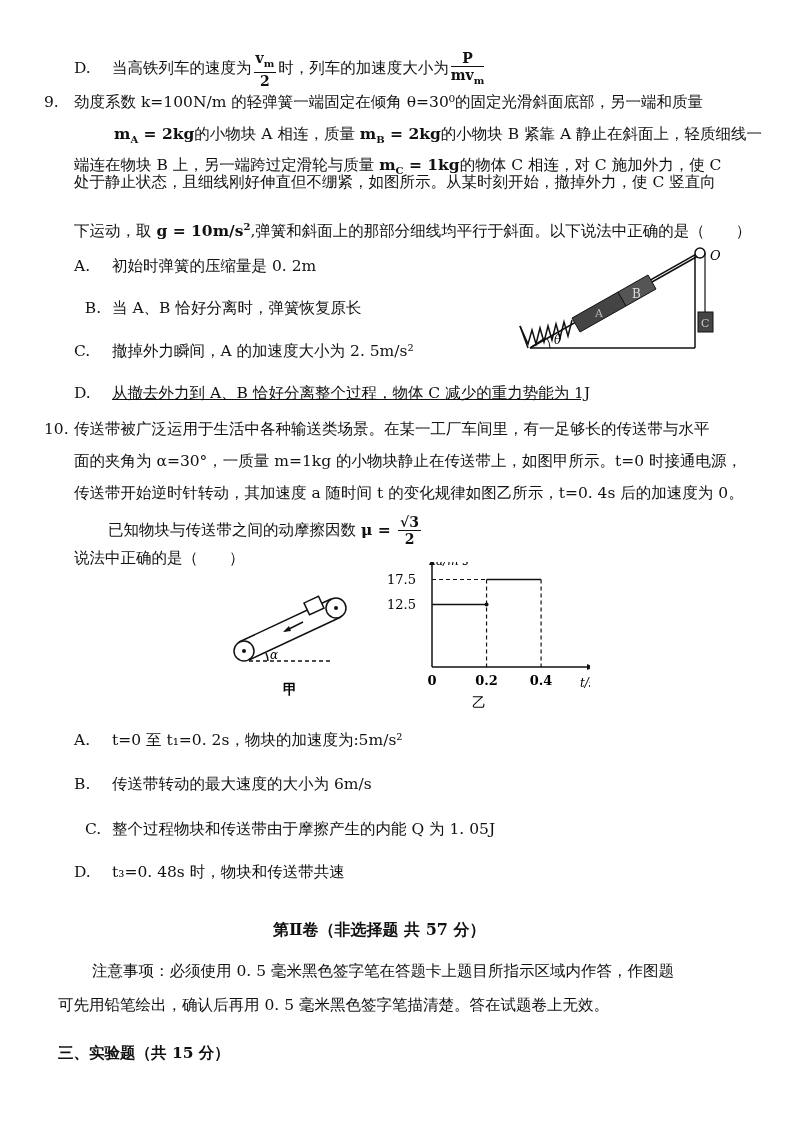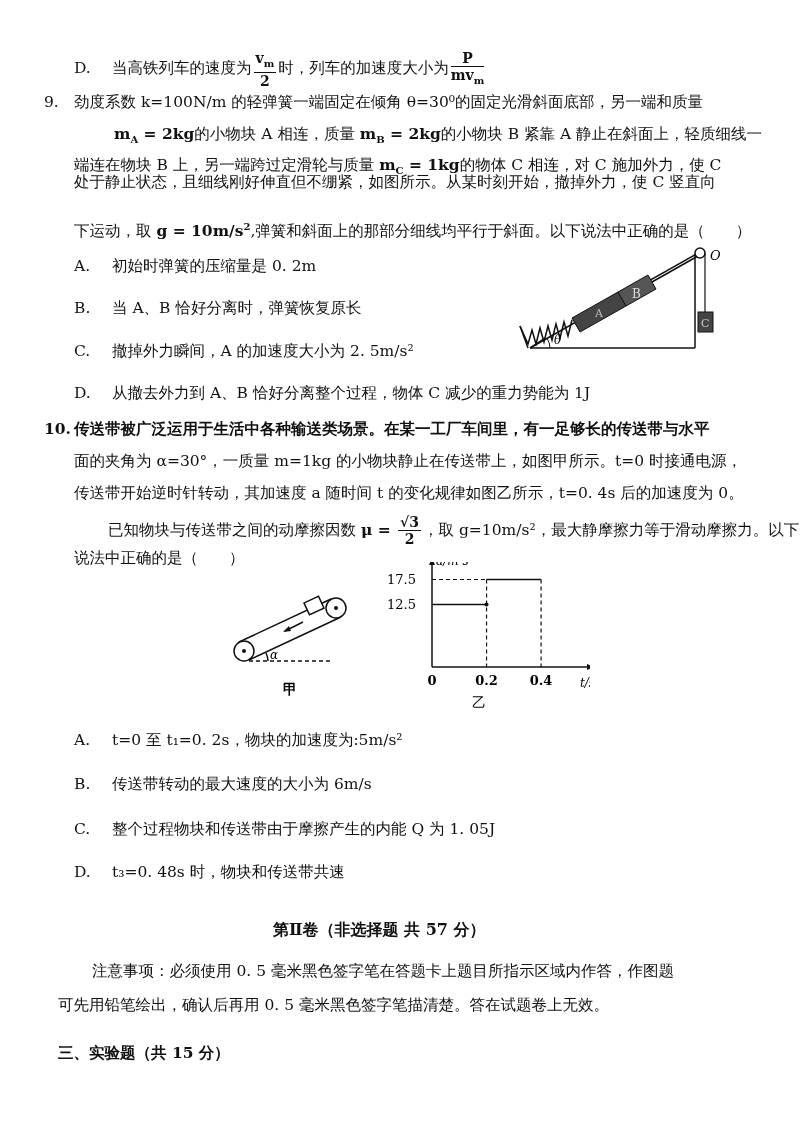--- a/index.html
+++ b/index.html
@@ -31,23 +31,23 @@
 </div>
 <div class="ln" style="left:74px; top:155px;text-align:center;">
   <span>端连在物块 B 上，另一端跨过定滑轮与质量 </span><span class="b"><span>m</span><sub>C</sub><span> = 1kg</span></span><span>的物体 C 相连，对 C 施加外力，使 C</span>
 </div>
 <div class="ln" style="left:74px; top:172px;">处于静止状态，且细线刚好伸直但不绷紧，如图所示。从某时刻开始，撤掉外力，使 C 竖直向</div>
 <div class="ln" style="left:74px; top:217px;">
   <span>下运动，取 </span><span class="b"><span>g = 10m/s</span><sup>2</sup></span><span>,弹簧和斜面上的那部分细线均平行于斜面。以下说法中正确的是（　　）</span>
 </div>
 
 <div class="ln" style="left:74px; top:256px;"><span class="opt-letter">A.</span><span>初始时弹簧的压缩量是 0. 2m</span></div>
-<div class="ln" style="left:74px; top:298px;"><span class="opt-letter">B.</span><span>当 A、B 恰好分离时，弹簧恢复原长</span></div>
+<div class="ln" style="left:74px; top:298px;text-align:center;"><span class="opt-letter">B.</span><span>当 A、B 恰好分离时，弹簧恢复原长</span></div>
 <div class="ln" style="left:74px; top:341px;"><span class="opt-letter">C.</span><span>撤掉外力瞬间，A 的加速度大小为 2. 5m/s²</span></div>
-<div class="ln" style="left:74px; top:383px;"><span class="opt-letter">D.</span><span>从撤去外力到 A、B 恰好分离整个过程，物体 C 减少的重力势能为 1J</span></div>
+<div class="ln" style="left:74px; top:383px;text-decoration:underline;"><span class="opt-letter">D.</span><span>从撤去外力到 A、B 恰好分离整个过程，物体 C 减少的重力势能为 1J</span></div>
 
 <svg style="position:absolute; left:500px; top:240px;" width="240" height="120">
   <g stroke="#111" fill="none" stroke-width="1.5">
     <line x1="30" y1="108" x2="195" y2="108"></line>
     <line x1="195" y1="108" x2="195" y2="14"></line>
     <line x1="30" y1="108" x2="200" y2="12"></line>
     <line x1="30" y1="108" x2="45" y2="98"></line>
     <polyline points="20,86 28,104 32,90 36,104 40,88 44,102 48,86 52,100 56,84 60,98 64,82 68,96 72,80"></polyline>
     <line x1="20" y1="86" x2="28" y2="108"></line>
   </g>
@@ -64,27 +64,27 @@
   <text x="210" y="20" font-size="13" font-style="italic">O</text>
   <line x1="205" y1="13" x2="205" y2="72" stroke="#111" stroke-width="1.2"></line>
   <g>
     <rect x="198" y="72" width="15" height="20" fill="#444" stroke="#111"></rect>
     <text x="201" y="87" font-size="11" fill="#ccc">C</text>
   </g>
   <path d="M 50 108 A 20 20 0 0 0 47 98" stroke="#111" fill="none"></path>
   <text x="54" y="104" font-size="12" font-style="italic">θ</text>
 </svg>
 
-<div class="ln" style="left:44px; top:419px;font-weight:bold;">
+<div class="ln" style="left:44px; top:419px;">
   <span class="num">10.</span><span>传送带被广泛运用于生活中各种输送类场景。在某一工厂车间里，有一足够长的传送带与水平</span>
 </div>
 <div class="ln" style="left:74px; top:451px;">面的夹角为 α=30°，一质量 m=1kg 的小物块静止在传送带上，如图甲所示。t=0 时接通电源，</div>
 <div class="ln" style="left:74px; top:483px;">传送带开始逆时针转动，其加速度 a 随时间 t 的变化规律如图乙所示，t=0. 4s 后的加速度为 0。</div>
 <div class="ln" style="left:74px; top:514px;margin-left:34px;">
-  <span>已知物块与传送带之间的动摩擦因数 </span><span class="b">μ = </span><span class="frac"><span class="n">√3</span><span class="d">2</span></span><span>，取 g=10m/s²，最大静摩擦力等于滑动摩擦力。以下</span>
+  <span>已知物块与传送带之间的动摩擦因数 </span><span class="b">μ = </span><span class="frac"><span class="n">√3</span><span class="d">2</span></span>
 </div>
 <div class="ln" style="left:74px; top:548px;">说法中正确的是（　　）</div>
 
 <svg style="position:absolute; left:225px; top:590px;" width="140" height="115">
   <g stroke="#111" fill="none" stroke-width="1.5">
     <circle cx="19" cy="61" r="10" fill="#fff"></circle>
     <circle cx="111" cy="18" r="10" fill="#fff"></circle>
     <line x1="14" y1="52" x2="106" y2="9"></line>
     <line x1="24" y1="70" x2="116" y2="27"></line>
     <rect x="0" y="0" width="16" height="13" transform="translate(79,13) rotate(-25)" fill="#fff"></rect>
@@ -119,19 +119,19 @@
       <circle cx="106.54545454545455" cy="42.5" r="2" fill="#111"></circle>
       <line x1="52" y1="17.5" x2="106.54545454545455" y2="17.5" stroke="#111" stroke-dasharray="4,3" stroke-width="1.2"></line>
       <line x1="106.54545454545455" y1="17.5" x2="106.54545454545455" y2="105" stroke="#111" stroke-dasharray="4,3" stroke-width="1.2"></line>
       <line x1="106.54545454545455" y1="17.5" x2="161.0909090909091" y2="17.5" stroke="#111" stroke-width="1.5"></line>
       <line x1="161.0909090909091" y1="17.5" x2="161.0909090909091" y2="105" stroke="#111" stroke-dasharray="4,3" stroke-width="1.2"></line>
     </g>
 </svg>
 
 <div class="ln" style="left:74px; top:730px;"><span class="opt-letter">A.</span><span>t=0 至 t₁=0. 2s，物块的加速度为:5m/s²</span></div>
 <div class="ln" style="left:74px; top:774px;"><span class="opt-letter">B.</span><span>传送带转动的最大速度的大小为 6m/s</span></div>
-<div class="ln" style="left:74px; top:819px;"><span class="opt-letter">C.</span><span>整个过程物块和传送带由于摩擦产生的内能 Q 为 1. 05J</span></div>
+<div class="ln" style="left:74px; top:819px;text-align:center;"><span class="opt-letter">C.</span><span>整个过程物块和传送带由于摩擦产生的内能 Q 为 1. 05J</span></div>
 <div class="ln" style="left:74px; top:862px;"><span class="opt-letter">D.</span><span>t₃=0. 48s 时，物块和传送带共速</span></div>
 
 <div class="ln title" style="left:273px; top:920px;">第Ⅱ卷（非选择题 共 57 分）</div>
 <div class="ln" style="left:92px; top:961px;">注意事项：必须使用 0. 5 毫米黑色签字笔在答题卡上题目所指示区域内作答，作图题</div>
 <div class="ln" style="left:58px; top:995px;">可先用铅笔绘出，确认后再用 0. 5 毫米黑色签字笔描清楚。答在试题卷上无效。</div>
 <div class="ln b" style="left:58px; top:1043px;">三、实验题（共 15 分）</div>
 
 </body></html>

